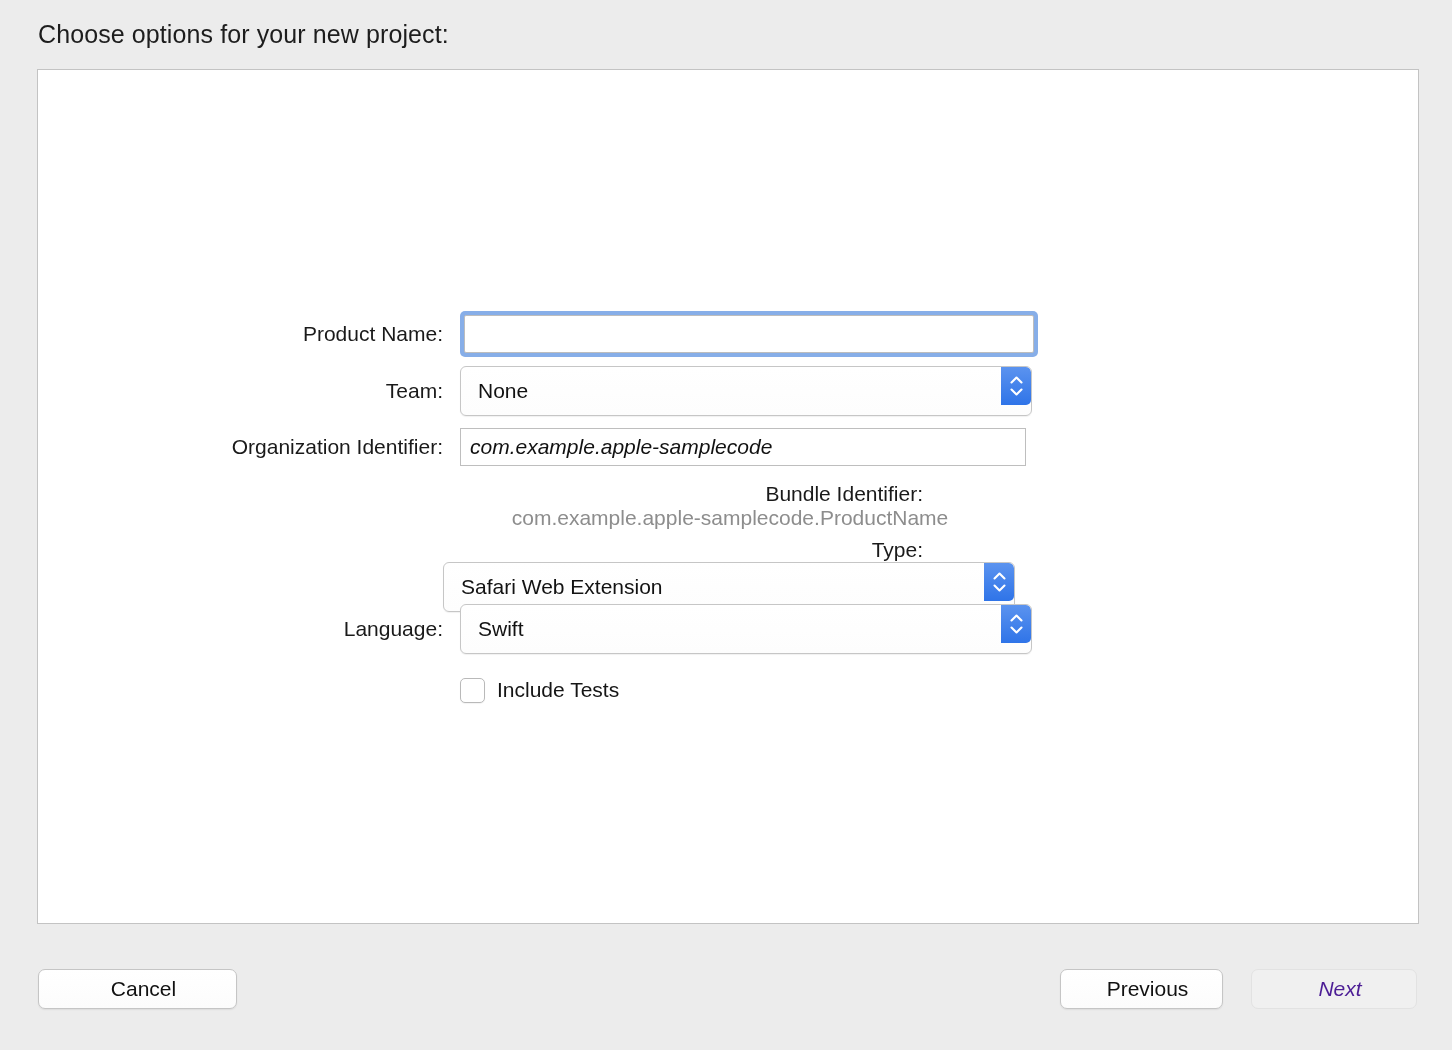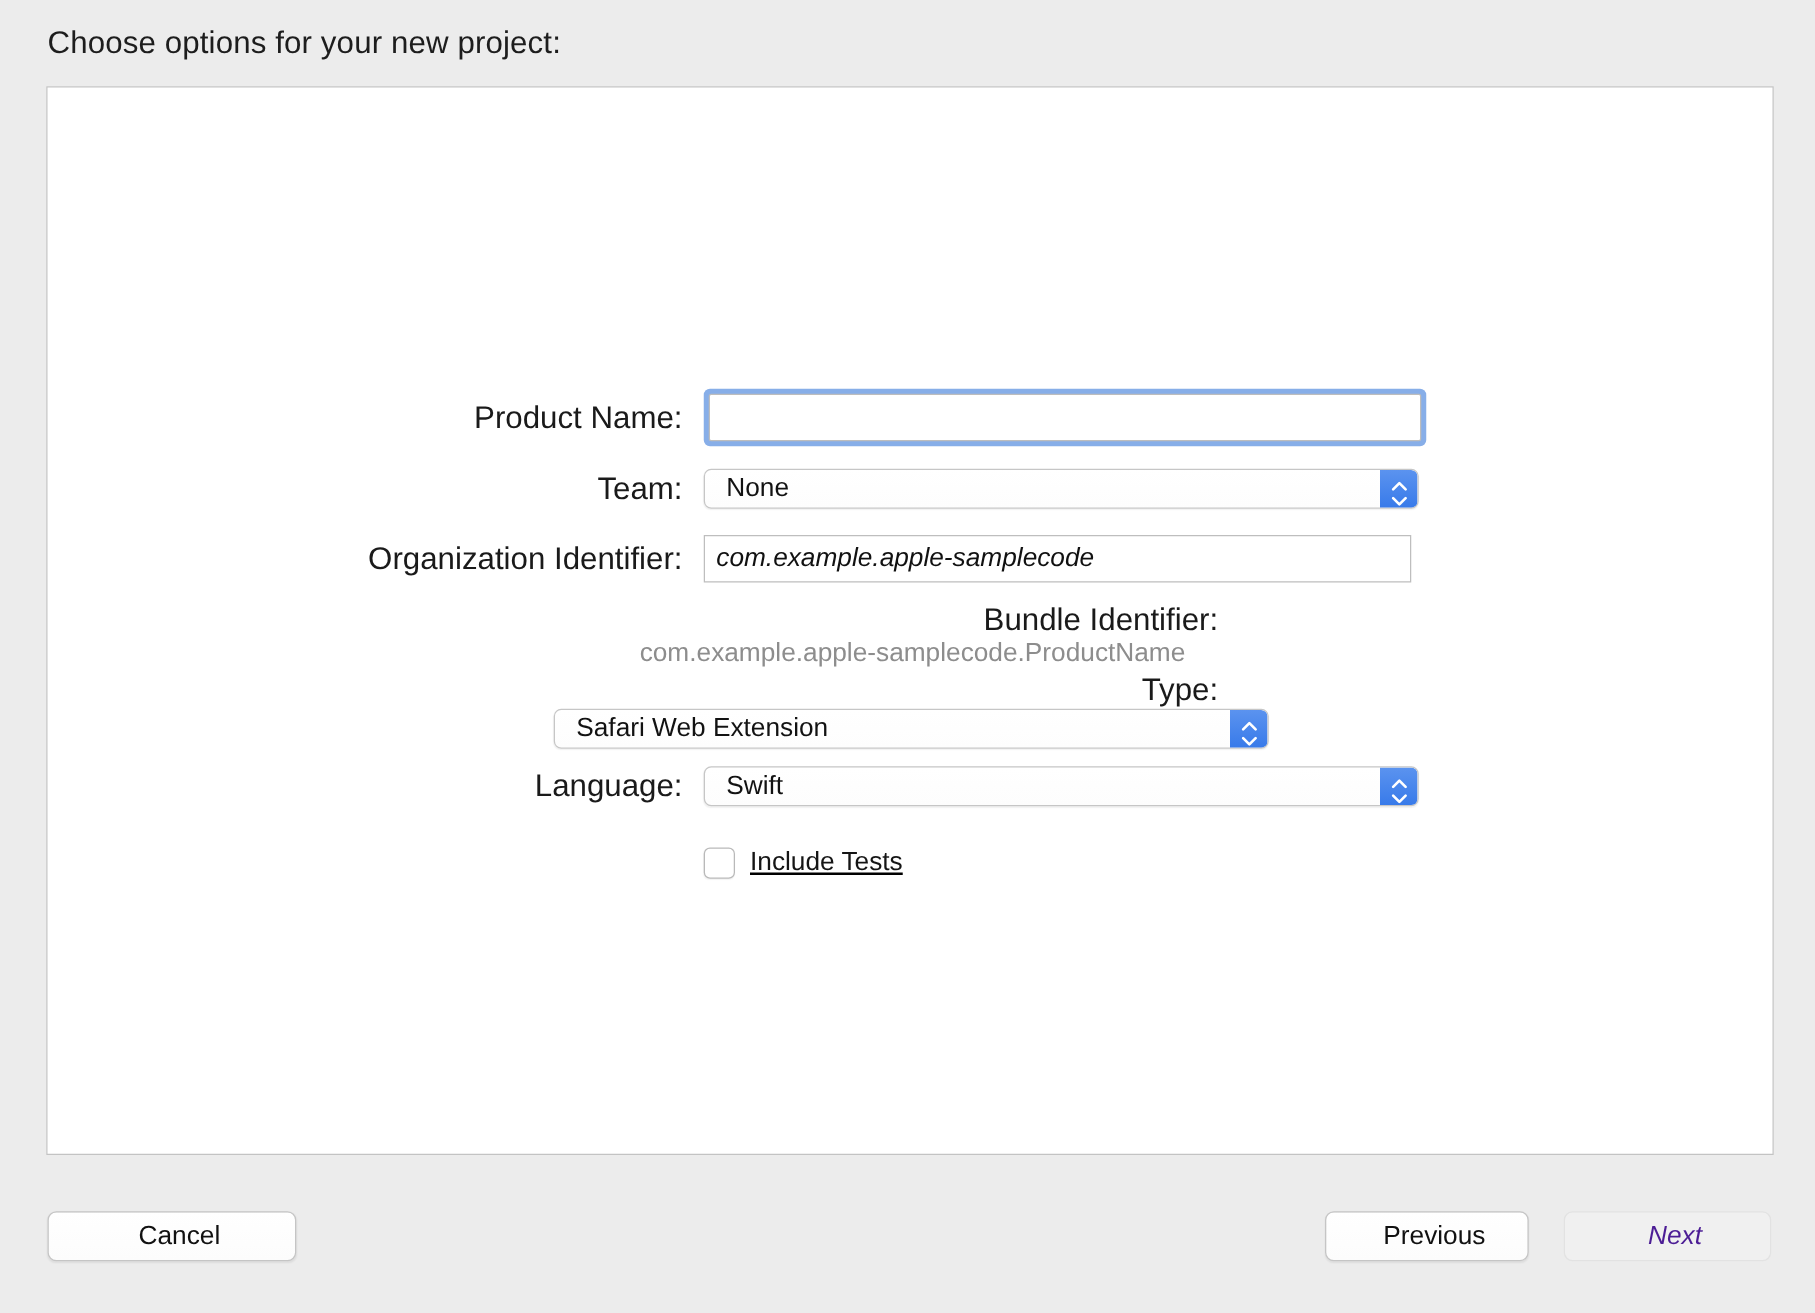--- a/index.html
+++ b/index.html
@@ -51,24 +51,24 @@
 
   .row {
     position: absolute;
     display: flex;
     align-items: center;
     left: 0;
     width: 1382px;
   }
 
   .label {
-    width: 525px;          
+    width: 422px;          
     text-align: right;
     padding-right: 17px;
-    font-size: 25px;
+    font-size: 21px;
     color: #1a1a1a;
     white-space: nowrap;
   }
 
   .field-wrap {
     position: relative;
     display: flex;
     align-items: center;
   }
 
@@ -116,21 +116,21 @@
     font-size: 21px;
     color: #8d8d8d;
     white-space: nowrap;
     padding-left: 2px;
   }
 
   
   .popup {
     position: relative;
     width: 572px;
-    height: 32px;
+    height: 50px;
     background: linear-gradient(#ffffff, #fdfdfd);
     border: 1px solid #c6c6c6;
     border-radius: 6px;
     display: flex;
     align-items: center;
     padding-left: 17px;
     font-size: 21px;
     color: #121212;
     white-space: nowrap;
     box-shadow: 0 1px 1px rgba(0,0,0,0.06);
@@ -279,21 +279,21 @@
                   <polyline points="1.5,6.5 6.5,1.5 11.5,6.5" fill="none" stroke="#ffffff" stroke-width="2.1" stroke-linecap="round" stroke-linejoin="round"></polyline>
                 </svg>
               <svg width="13" height="8" viewBox="0 0 13 8">
                   <polyline points="1.5,1.5 6.5,6.5 11.5,1.5" fill="none" stroke="#ffffff" stroke-width="2.1" stroke-linecap="round" stroke-linejoin="round"></polyline>
                 </svg>
             </span>
           </div>
         </div>
       </div>
 
-      <div class="row" style="top:604px; height:32px;text-decoration:underline;">
+      <div class="row" style="top:604px; height:32px;">
         <div class="label"></div>
         <div class="field-wrap">
           <div class="checkbox-row-inner">
             <span class="checkbox"></span>
             <span class="checkbox-label">Include Tests</span>
           </div>
         </div>
       </div>
 
     </div>

